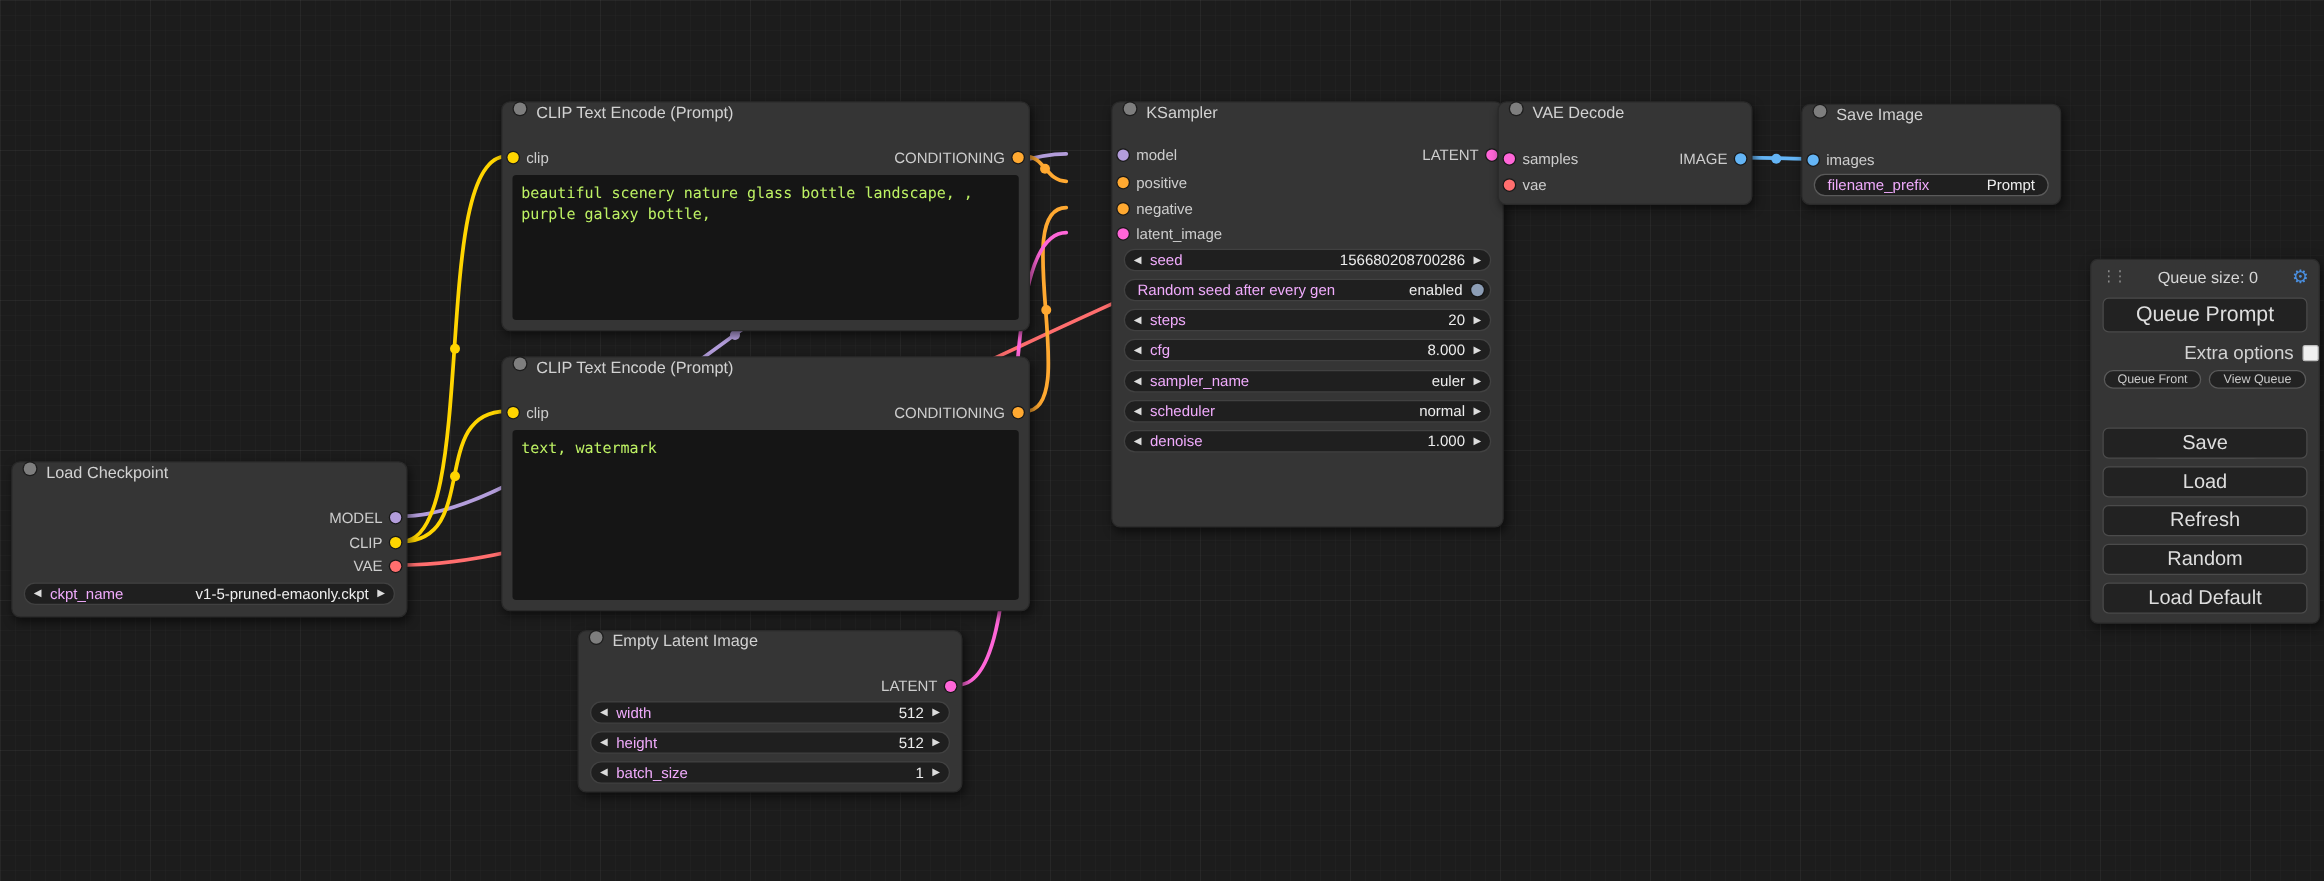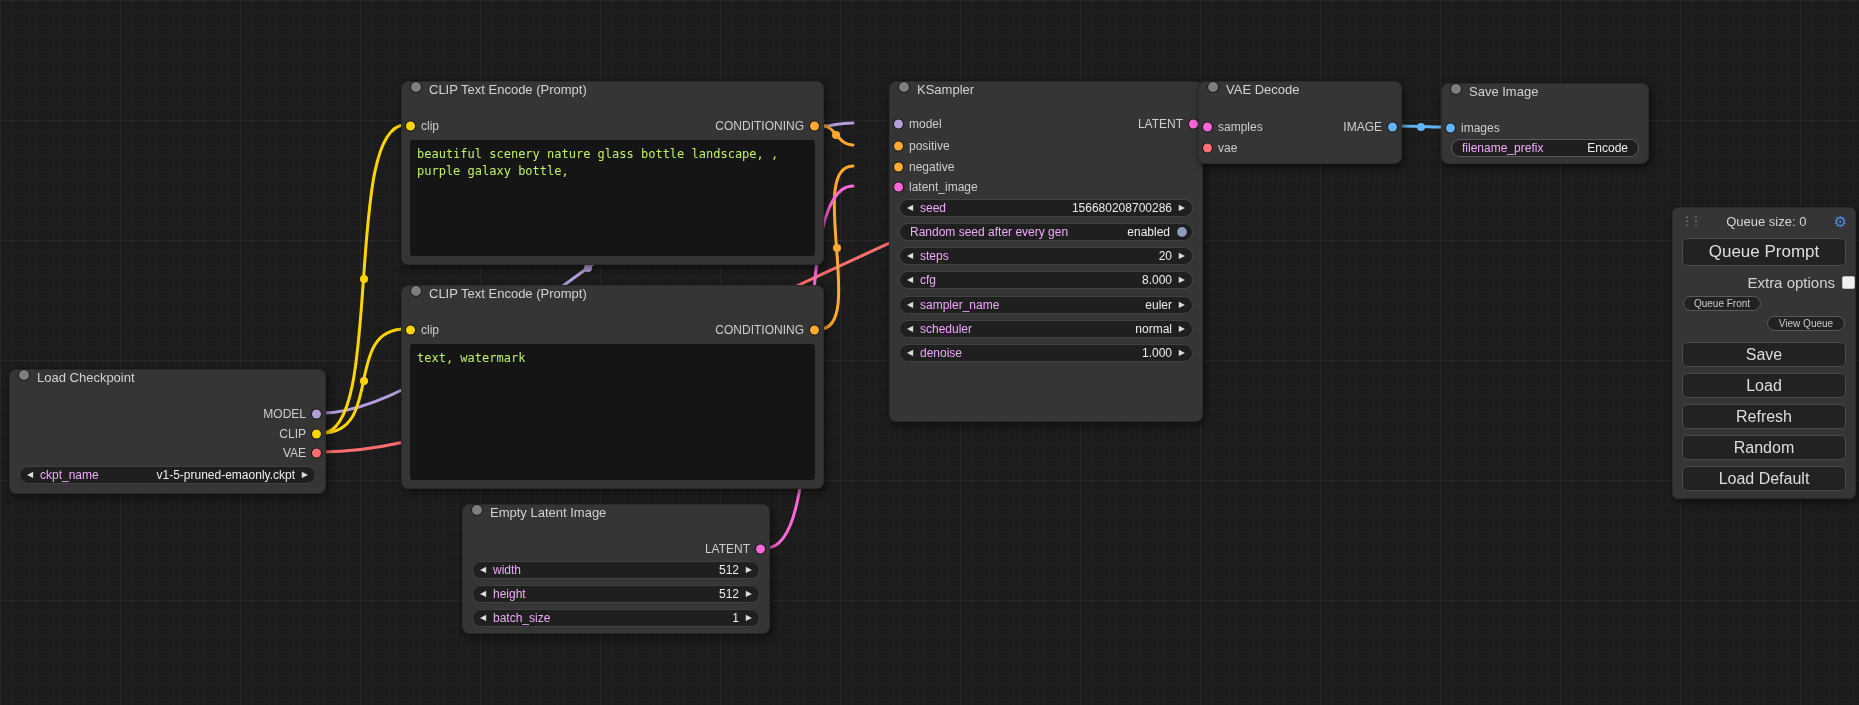--- a/index.html
+++ b/index.html
@@ -264,37 +264,37 @@
     <div class="node-header">
       <span class="collapse-dot"></span>
       <span class="node-title">Save Image</span>
     </div>
     <div class="row" style="top:34px">
       <span class="pdot in" style="background: rgb(100, 181, 246);"></span>
       <span class="plabel in">images</span>
     </div>
     <div class="widget plain" style="top:55px; border-color:#5a5a5a;">
       <span class="w-label">filename_prefix</span>
-      <span class="w-value">Encode</span>
+      <span class="w-value">Prompt</span>
     </div>
   </div>
 
   <div class="qpanel">
     <div class="qheader">
       <span class="qdrag">⋮⋮</span>
       <span class="qsize">Queue size: 0</span>
       <span class="qgear">⚙</span>
     </div>
     <div class="qbtn prompt">Queue Prompt</div>
     <div class="extra">
       <span>Extra options</span>
       <span class="checkbox"></span>
     </div>
     <div class="qsmall" style="top:88px; left:10px; width:78px;">Queue Front</div>
-    <div class="qsmall" style="top:88px; right:10px; width:78px;margin-top:20px;">View Queue</div>
+    <div class="qsmall" style="top:88px; right:10px; width:78px;">View Queue</div>
     <div class="qsmall" style="top:108px; left:47px; width:90px;margin-top:36px;">View History</div>
     <div class="qbtn med" style="top:134px">Save</div>
     <div class="qbtn med" style="top:165px">Load</div>
     <div class="qbtn med" style="top:196px">Refresh</div>
     <div class="qbtn med" style="top:227px">Random</div>
     <div class="qbtn med" style="top:258px">Load Default</div>
   </div>
 
 </div>
 

